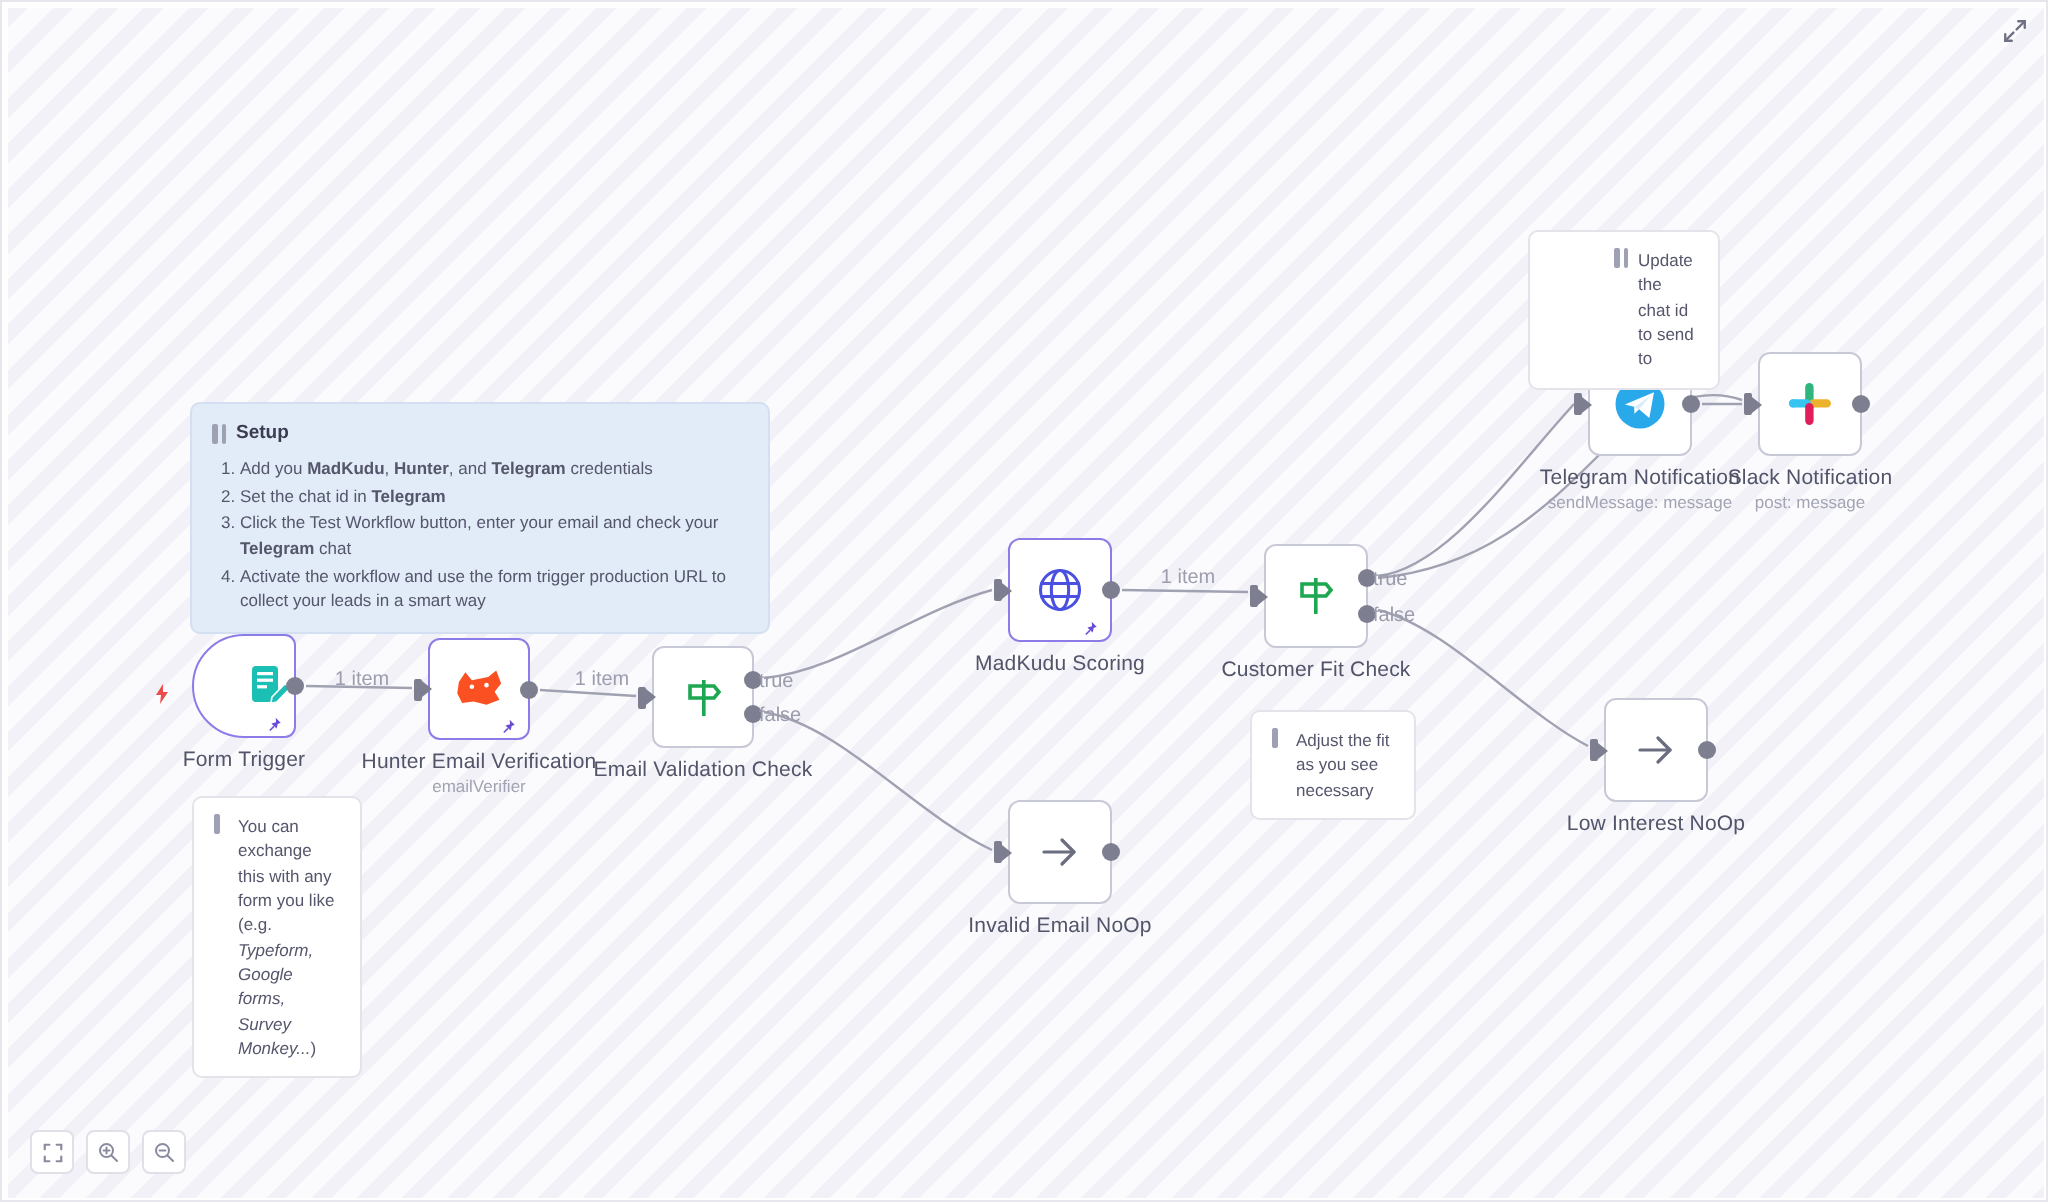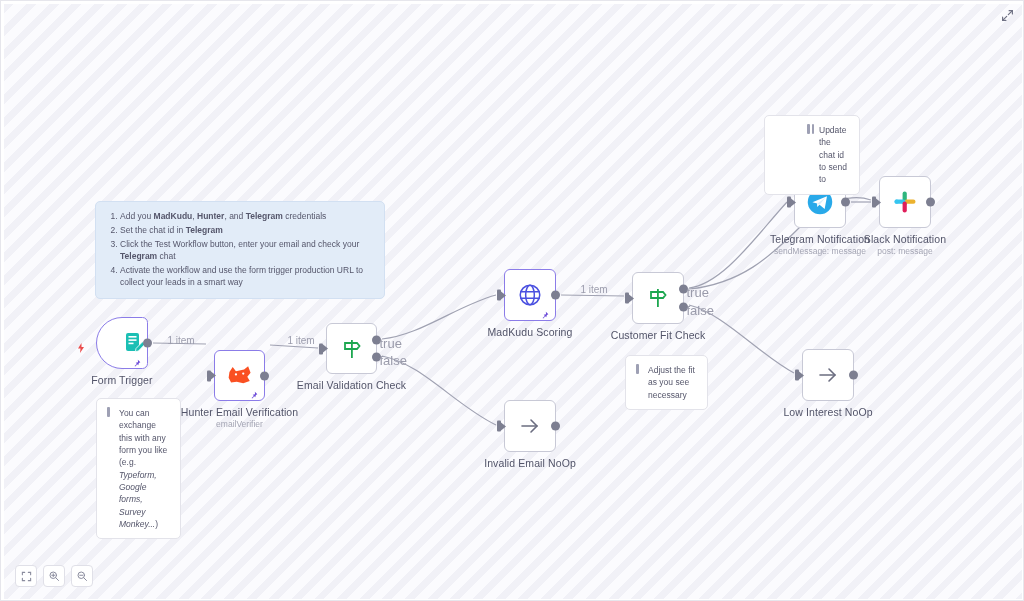--- a/index.html
+++ b/index.html
@@ -99,21 +99,21 @@
   }
   .port-in .bar { width: 4px; height: 11px; background: #7d7f91; border-radius: 1px; }
   .port-in .tri {
     width: 0; height: 0;
     border-top: 4px solid transparent;
     border-bottom: 4px solid transparent;
     border-left: 5px solid #7d7f91;
   }
   .port-label {
     position: absolute;
-    font-size: 13px;
+    font-size: 10px;
     color: #9a9bab;
     left: 8px;
     white-space: nowrap;
   }
   .edge-label {
     position: absolute;
     font-size: 10px;
     color: #9c9dad;
     background: transparent;
     white-space: nowrap;
@@ -243,21 +243,21 @@
     <span class="pin-icon">
       <svg width="10" height="10" viewBox="0 0 24 24" fill="#6b4ad8">
         <path d="M14 2 L20 8 L16.5 9.5 L15 15 L9 9 L14.5 7.5 Z"></path>
         <rect x="6" y="14" width="7" height="1.8" transform="rotate(-45 9.5 15)"></rect>
       </svg>
     </span>
     <span class="port out"></span>
     <span class="node-label">Form Trigger</span>
   </div>
 
-  <div class="node purple" style="left:213px; top:318px; width:51px; height:51px;margin-top:31px;">
+  <div class="node purple" style="left:213px; top:318px; width:51px; height:51px;">
     <span class="port-in">
         <span class="bar"></span>
         <span class="tri"></span>
       </span>
     <span class="node-icon">
       <svg width="26" height="22" viewBox="0 0 32 26">
         <path d="M3 8 L7 2 L11 7 L21 5 L26 1 L29 9 L25 14 L28 19 L20 22 L12 20 L5 21 L2 15 Z" fill="#fa5022"></path>
         <circle cx="11" cy="11" r="1.4" fill="#ffffff"></circle>
         <circle cx="20" cy="10" r="1.4" fill="#ffffff"></circle>
       </svg>
@@ -401,20 +401,24 @@
     </span>
     <span class="port out"></span>
     <span class="node-label">Invalid Email NoOp</span>
   </div>
 
   <div class="edge-label" style="left:180px; top:339px;">1 item</div>
   <div class="edge-label" style="left:300px; top:339px;">1 item</div>
   <div class="edge-label" style="left:593px; top:288px;">1 item</div>
 
   <div class="sticky blue" style="left:94px; top:200px; width:290px;">
+    <div class="sticky-title">
+      <span class="grip"></span>
+      <span>Setup</span>
+    </div>
     <ol>
       <li><span>Add you <b>MadKudu</b>, <b>Hunter</b>, and <b>Telegram</b> credentials</span></li>
       <li><span>Set the chat id in <b>Telegram</b></span></li>
       <li><span>Click the Test Workflow button, enter your email and check your <b>Telegram</b> chat</span></li>
       <li><span>Activate the workflow and use the form trigger production URL to collect your leads in a smart way</span></li>
     </ol>
   </div>
 
   <div class="sticky white" style="left:95px; top:397px; width:85px;">
     <div class="note-body">

